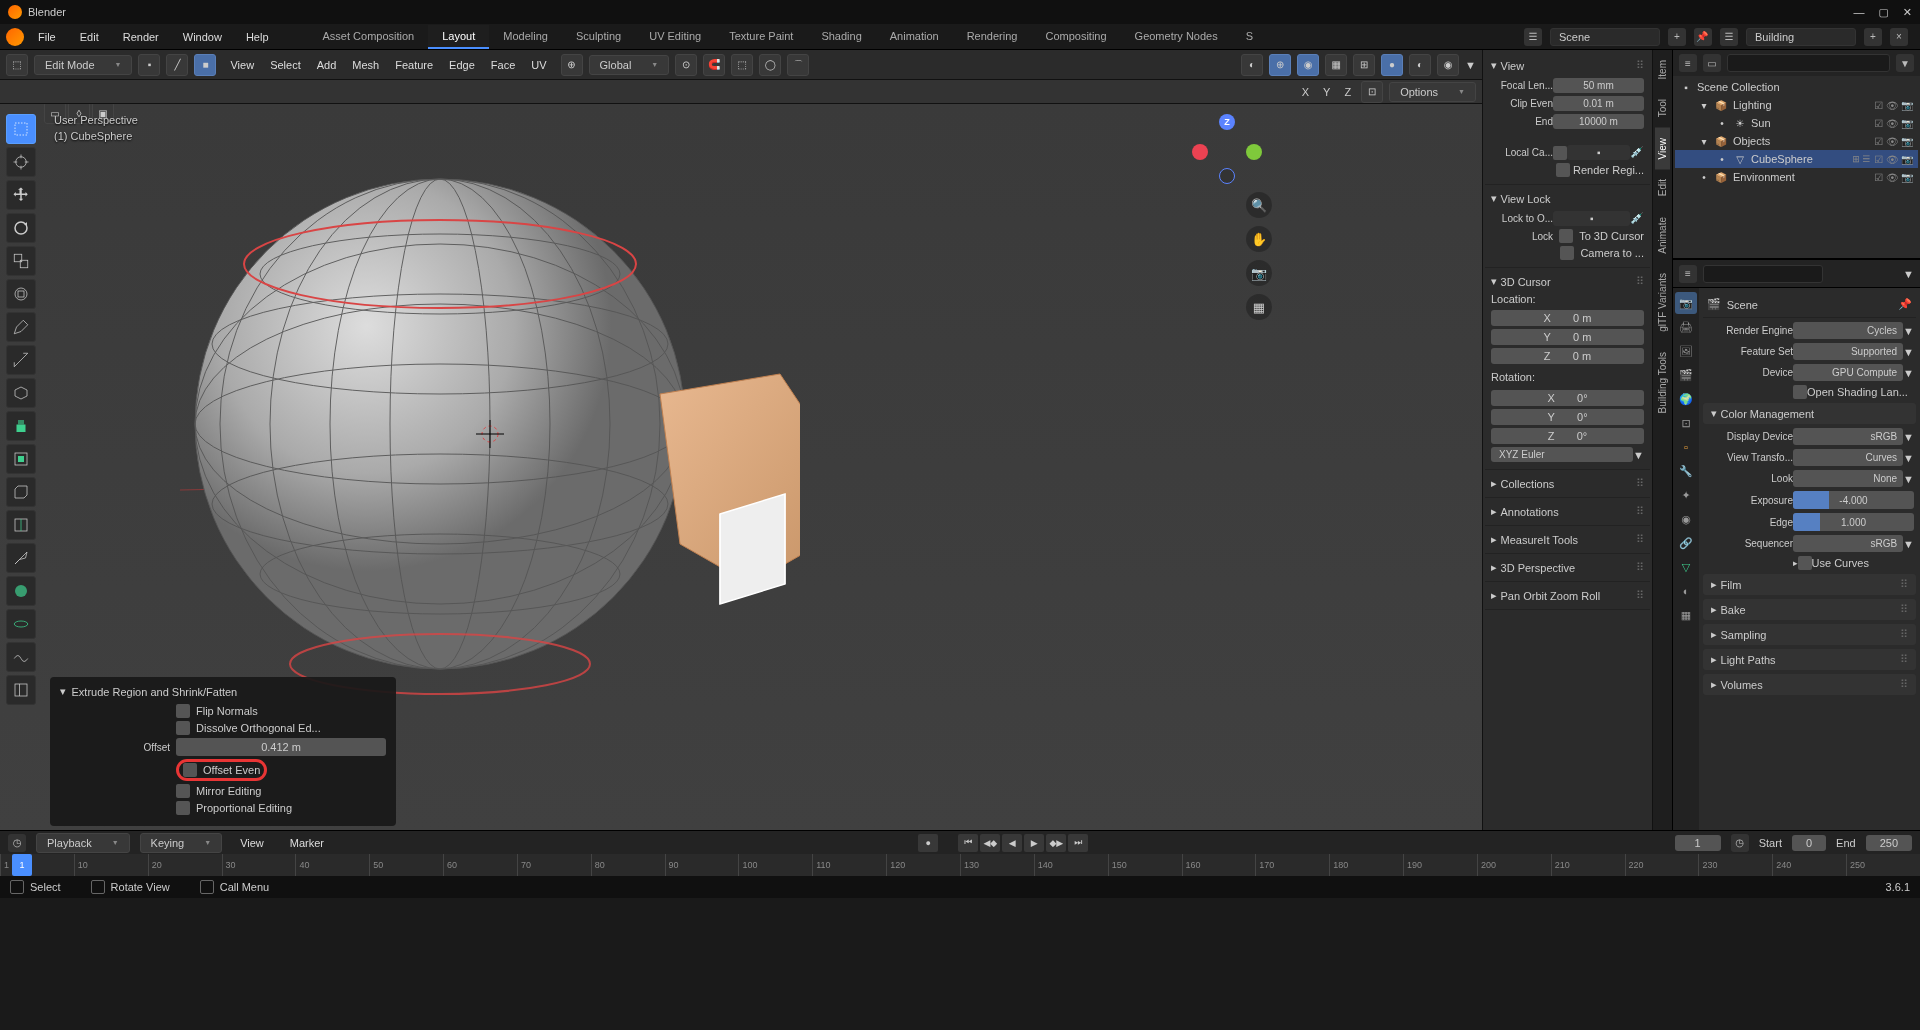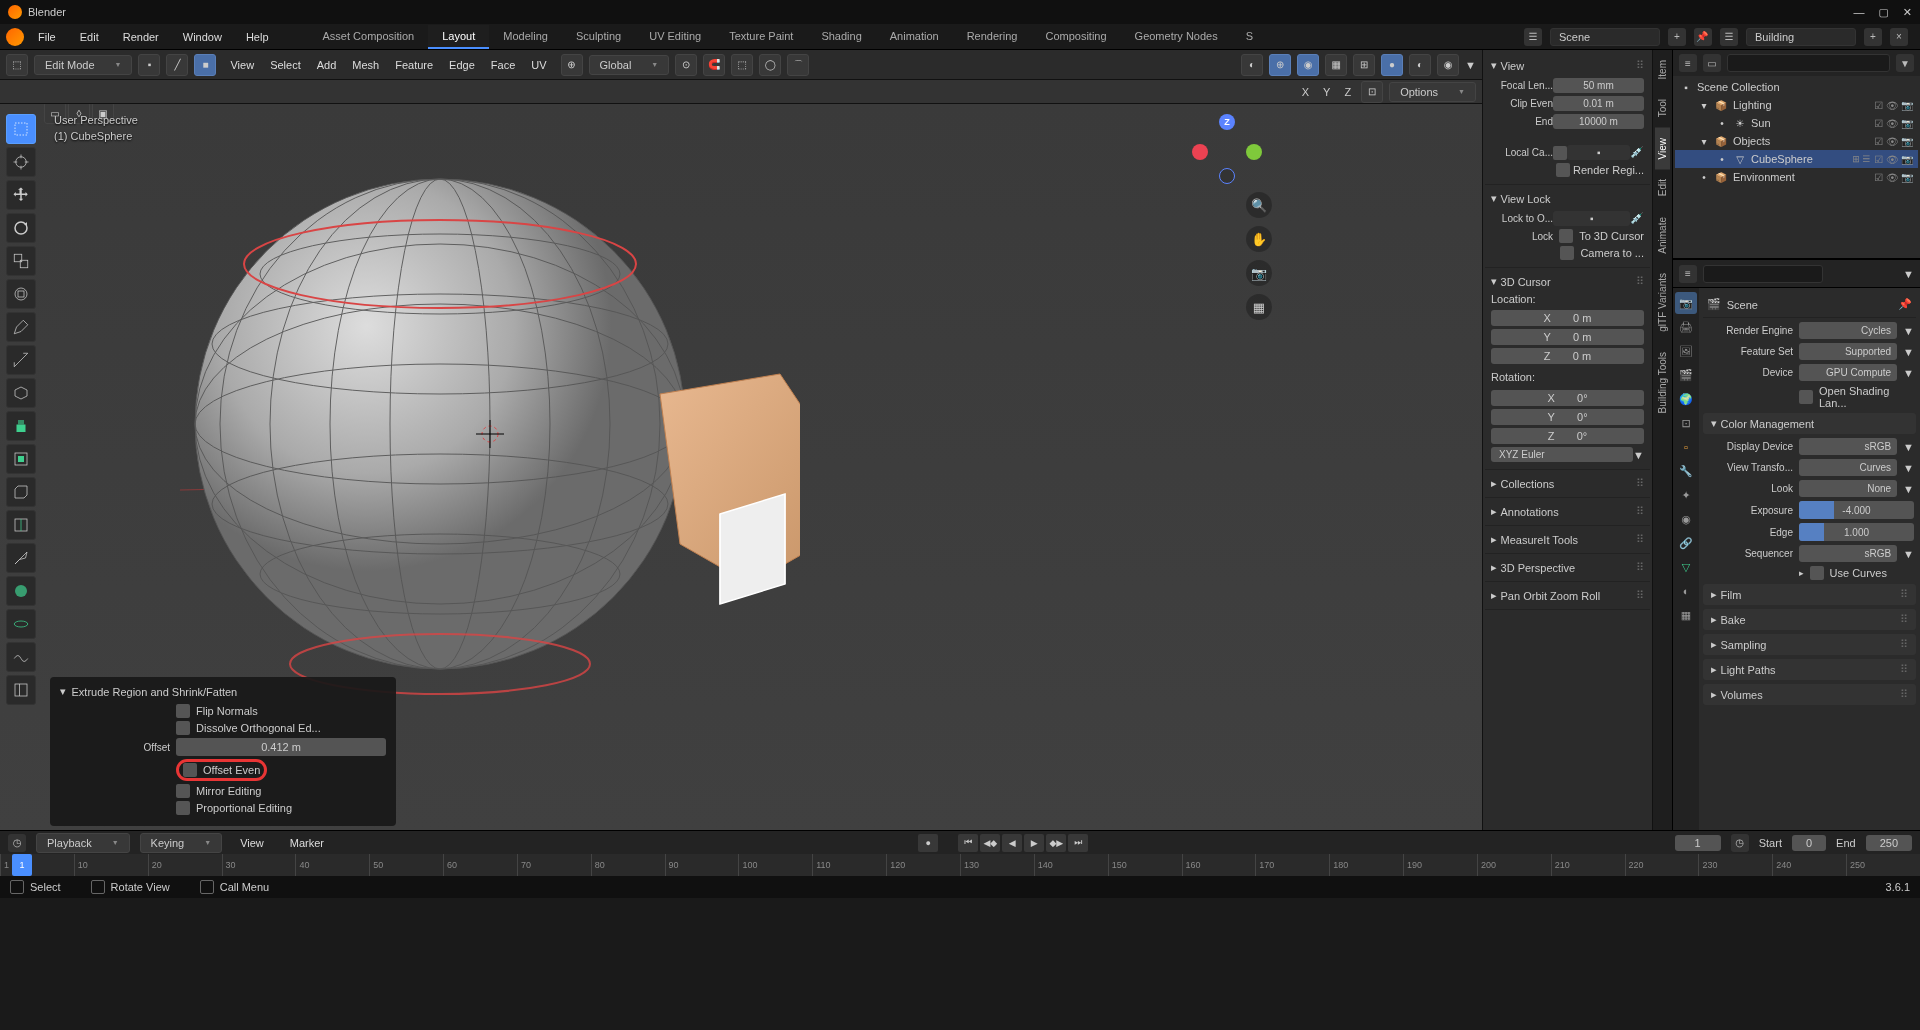--- a/index.html
+++ b/index.html
@@ -76,21 +76,21 @@
 .tree-toggles{display:flex;gap:3px;color:#888;font-size:10px}
 
 .props{flex:1;display:flex}
 .props-tabs{width:26px;background:#222;display:flex;flex-direction:column;padding-top:4px;gap:2px}
 .ptab{width:22px;height:22px;margin:0 auto;border-radius:3px;display:flex;align-items:center;justify-content:center;font-size:11px;color:#999}
 .ptab.active{background:#3c597d;color:#fff}
 .props-content{flex:1;overflow:auto;padding:4px}
 .prop-hdr{height:26px;display:flex;align-items:center;gap:6px;padding:0 4px;border-bottom:1px solid #222}
 .prop-sec{margin:4px 0}
 .prop-sec-hdr{background:#333;padding:4px 8px;border-radius:3px;display:flex;align-items:center;gap:4px}
-.prop-row{display:flex;align-items:center;margin:4px 2px;gap:6px}
+.prop-row{display:flex;align-items:center;margin:4px 2px;}
 .prop-row .plbl{flex:0 0 88px;text-align:right;font-size:10px}
 .prop-row .pval{flex:1;background:#545454;padding:3px 6px;border-radius:3px;text-align:right;font-size:10px}
 .slider{flex:1;background:#545454;border-radius:3px;height:18px;position:relative;overflow:hidden}
 .slider .fill{position:absolute;left:0;top:0;bottom:0;background:#5680c2}
 .slider .txt{position:absolute;inset:0;display:flex;align-items:center;justify-content:center;font-size:10px}
 
 .npanel-vtabs{width:20px;background:#1e1e1e;display:flex;flex-direction:column;align-items:center;border-left:1px solid #111}
 .vtab{writing-mode:vertical-rl;padding:10px 2px;font-size:10px;color:#aaa;transform:rotate(180deg)}
 .vtab.active{background:#3a3a3a;color:#fff}
 

